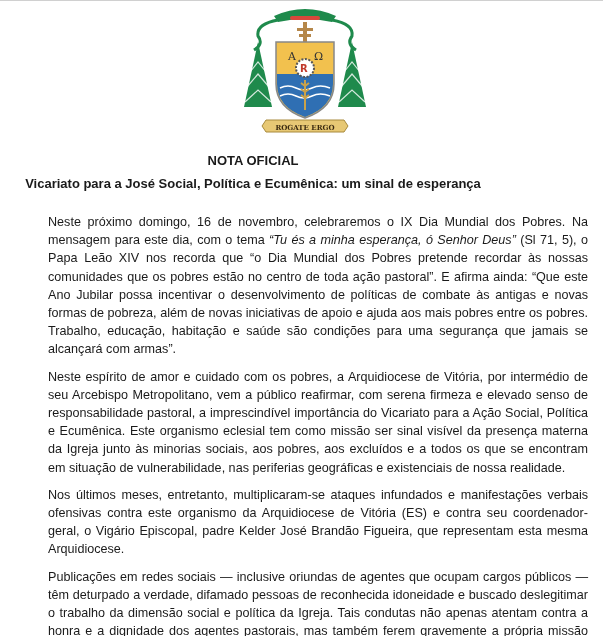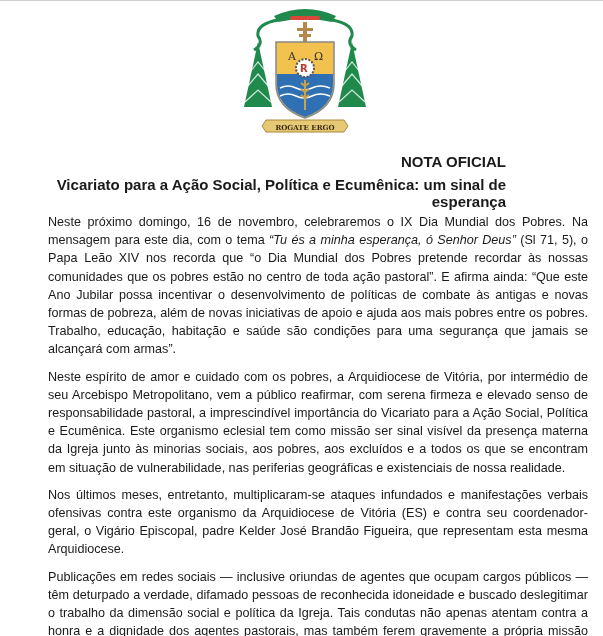--- a/index.html
+++ b/index.html
@@ -1,19 +1,19 @@
 <!DOCTYPE html>
 <html><head>
 <meta charset="utf-8">
 <style>
   html, body { margin:0; padding:0; background:#ffffff; }
   body { width:603px; height:636px; overflow:hidden; position:relative; font-family:"Liberation Sans", sans-serif; color:#1a1a1a; }
   .topline { position:absolute; left:0; top:0; width:603px; height:1px; background:#d0d0d0; }
   .crest { position:absolute; left:236px; top:2px; width:138px; height:134px; }
-  .heading { position:absolute; left:0; width:506px; text-align:right; font-weight:bold; font-size:15px; letter-spacing:0; }
+  .heading { position:absolute; left:0; width:506px; text-align:center; font-weight:bold; font-size:13px; letter-spacing:0; }
   .h1 { top:153px; }
   .h2 { top:176px; }
   .body { position:absolute; left:48px; width:540px; top:213px; font-size:12.6px; line-height:18.2px; }
   .body p { margin:0 0 9px 0; text-align:justify; hyphens:none; }
   .body p em { }
 </style>
 </head>
 <body>
 
 <div class="topline"></div>
@@ -47,21 +47,21 @@
   <circle cx="69" cy="66" r="9" fill="#ffffff" stroke="#555" stroke-width="2" stroke-dasharray="2 1.5"></circle>
   <text x="64" y="70" font-size="10" fill="#c0392b" font-weight="bold" font-family="DejaVu Sans, sans-serif">R</text>
   <path d="M69 78 L69 108" stroke="#c9a24a" stroke-width="2"></path>
   <path d="M69 84 l-4 -3 M69 84 l4 -3 M69 90 l-4 -3 M69 90 l4 -3 M69 96 l-4 -3 M69 96 l4 -3" stroke="#c9a24a" stroke-width="2"></path>
 
   <path d="M30 118 L108 118 L112 124 L108 130 L30 130 L26 124 Z" fill="#e7c874" stroke="#a88a3c" stroke-width="1"></path>
   <text x="69" y="127.5" font-size="7" text-anchor="middle" fill="#3a2a10" font-family="DejaVu Serif, serif" font-weight="bold">ROGATE ERGO</text>
 </svg>
 
 <div class="heading h1">NOTA OFICIAL</div>
-<div class="heading h2">Vicariato para a Ação Social, Política e Ecumênica: um sinal de esperança</div>
+<div class="heading h2">Vicariato para a José Social, Política e Ecumênica: um sinal de esperança</div>
 
 <div class="body">
   <p><span>Neste próximo domingo, 16 de novembro, celebraremos o IX Dia Mundial dos Pobres. Na mensagem para este dia, com o tema </span><em>“Tu és a minha esperança, ó Senhor Deus”</em><span> (Sl 71, 5), o Papa Leão XIV nos recorda que “o Dia Mundial dos Pobres pretende recordar às nossas comunidades que os pobres estão no centro de toda ação pastoral”. E afirma ainda: “Que este Ano Jubilar possa incentivar o desenvolvimento de políticas de combate às antigas e novas formas de pobreza, além de novas iniciativas de apoio e ajuda aos mais pobres entre os pobres. Trabalho, educação, habitação e saúde são condições para uma segurança que jamais se alcançará com armas”.</span></p>
   <p>Neste espírito de amor e cuidado com os pobres, a Arquidiocese de Vitória, por intermédio de seu Arcebispo Metropolitano, vem a público reafirmar, com serena firmeza e elevado senso de responsabilidade pastoral, a imprescindível importância do Vicariato para a Ação Social, Política e Ecumênica. Este organismo eclesial tem como missão ser sinal visível da presença materna da Igreja junto às minorias sociais, aos pobres, aos excluídos e a todos os que se encontram em situação de vulnerabilidade, nas periferias geográficas e existenciais de nossa realidade.</p>
   <p>Nos últimos meses, entretanto, multiplicaram-se ataques infundados e manifestações verbais ofensivas contra este organismo da Arquidiocese de Vitória (ES) e contra seu coordenador-geral, o Vigário Episcopal, padre Kelder José Brandão Figueira, que representam esta mesma Arquidiocese.</p>
   <p>Publicações em redes sociais — inclusive oriundas de agentes que ocupam cargos públicos — têm deturpado a verdade, difamado pessoas de reconhecida idoneidade e buscado deslegitimar o trabalho da dimensão social e política da Igreja. Tais condutas não apenas atentam contra a honra e a dignidade dos agentes pastorais, mas também ferem gravemente a própria missão evangelizadora da Igreja Católica.</p>
 
 </div>
 
 </body></html>

